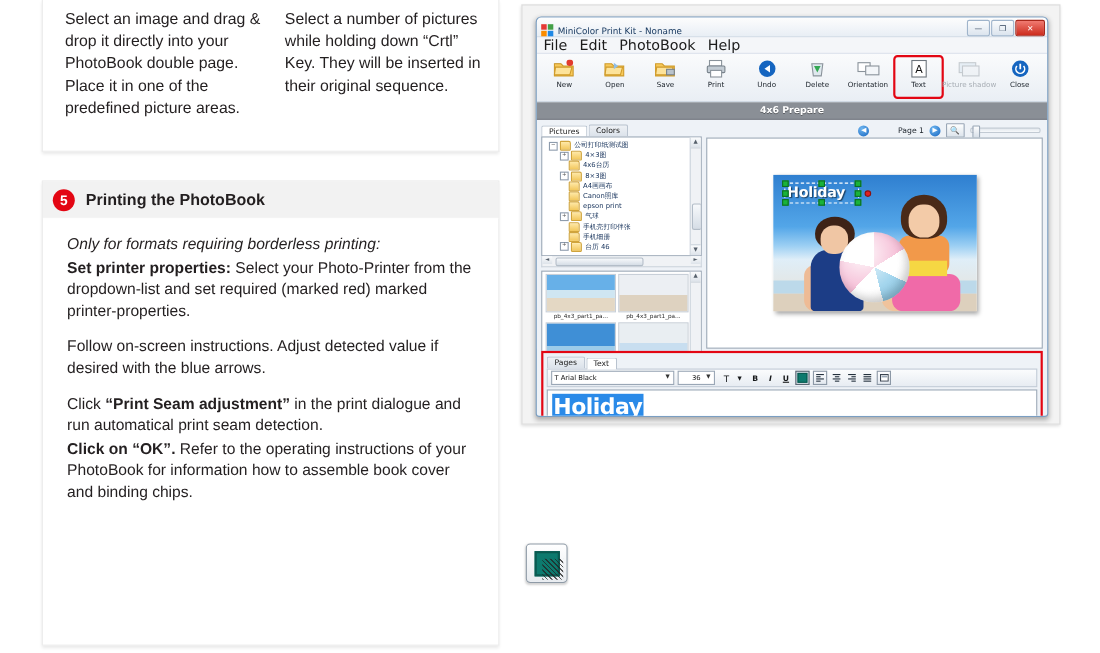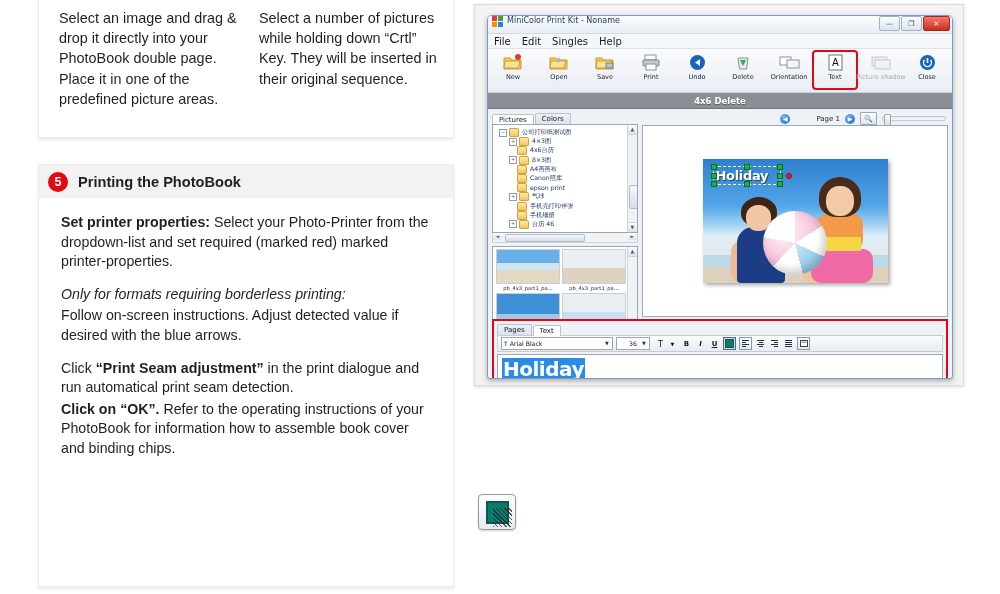--- a/index.html
+++ b/index.html
@@ -62,21 +62,21 @@
   .winwrap{
     position:absolute;left:12px;top:10px;width:464px;height:362px;
     background:#eef2f7;
     border:1px solid #7a9ec2;border-radius:5px 5px 3px 3px;
     box-shadow:0 2px 5px rgba(0,0,0,.30);
     overflow:hidden;
     font-family:"DejaVu Sans", sans-serif;
   }
   .titlebar{
     height:17px;background:linear-gradient(#fdfdfd,#e8eef5);
-    display:flex;align-items:flex-start;padding:0 2px 0 4px;
+    display:flex;align-items:flex-end;padding:0 2px 0 4px;
     border-bottom:1px solid #cfd9e4;
   }
   .app-ico{
     width:11px;height:11px;margin-right:4px;flex:0 0 auto;position:relative;
   }
   .app-ico i{position:absolute;width:5px;height:5px;display:block;}
   .app-ico i:nth-child(1){left:0;top:0;background:#e53935;}
   .app-ico i:nth-child(2){left:6px;top:0;background:#43a047;}
   .app-ico i:nth-child(3){left:0;top:6px;background:#fb8c00;}
   .app-ico i:nth-child(4){left:6px;top:6px;background:#1e88e5;}
@@ -87,21 +87,21 @@
     background:linear-gradient(#fbfcfd,#dbe4ee);
     display:flex;align-items:center;justify-content:center;
     font-size:7px;color:#33455c;
   }
   .wbtn.close{background:linear-gradient(#f07b72,#cc2b1d);border-color:#a8271b;color:#fff;width:25px;}
 
   .menubar{
     height:14px;background:#f4f6f9;border-bottom:1px solid #dbe2ea;
     display:flex;align-items:center;padding-left:6px;gap:11px;
   }
-  .menu-item{font-size:10px;color:#1b1b1b;text-align:right;}
+  .menu-item{font-size:13px;color:#1b1b1b;text-align:right;}
 
   .toolbar{
     height:40px;background:linear-gradient(#fafbfc,#e9eef4);
     border-bottom:1px solid #c9d3de;
     display:flex;align-items:flex-start;justify-content:space-around;
     padding:3px 2px 0 2px;
   }
   .tb-item{
     width:42px;display:flex;flex-direction:column;align-items:center;
     position:relative;padding-top:1px;
@@ -303,26 +303,26 @@
       </div>
     </div>
 
     <div class="box-step">
       <div class="step-head">
         <div class="step-badge">5</div>
         <div class="step-title">Printing the PhotoBook</div>
       </div>
       <div class="step-body">
 
+        <p class="para tight">
+          <i>Only for formats requiring borderless printing:</i>
+        </p>
+
         <p class="para">
           <b>Set printer properties:</b><span> Select your Photo-Printer from the dropdown-list and set required (marked red) marked printer-properties.</span>
-        </p>
-
-        <p class="para tight">
-          <i>Only for formats requiring borderless printing:</i>
         </p>
 
         <p class="para">Follow on-screen instructions. Adjust detected value if desired with the blue arrows.</p>
 
         <p class="para tight">
           <span>Click </span><b>“Print Seam adjustment”</b><span> in the print dialogue and run automatical print seam detection.</span>
         </p>
 
 
         <p class="para">
@@ -349,21 +349,21 @@
           <div class="wbtns">
             <div class="wbtn">—</div>
             <div class="wbtn">❐</div>
             <div class="wbtn close">✕</div>
           </div>
         </div>
 
         <div class="menubar">
           <div class="menu-item">File</div>
           <div class="menu-item">Edit</div>
-          <div class="menu-item">Singles</div>
+          <div class="menu-item">PhotoBook</div>
           <div class="menu-item">Help</div>
         </div>
 
         <div class="toolbar">
 
           <div class="tb-item">
             <div class="tb-ico">
               <svg width="20" height="17" viewBox="0 0 20 17">
                   <path d="M1 4h6l2 2h9v9H1z" fill="#f6c košt"></path>
                   <path d="M1 4h6l2 2h9v9H1z" fill="#f7c95a" stroke="#d09b2a"></path>
@@ -463,21 +463,21 @@
                   <circle cx="8.5" cy="8.5" r="7.5" fill="#1565c0"></circle>
                   <path d="M8.5 4v5" stroke="#fff" stroke-width="1.6"></path>
                   <path d="M5.5 6a4 4 0 1 0 6 0" stroke="#fff" stroke-width="1.4" fill="none"></path>
                 </svg>
             </div>
             <div class="tb-lbl">Close</div>
           </div>
 
         </div>
 
-        <div class="fmtbar">4x6 Delete</div>
+        <div class="fmtbar">4x6 Prepare</div>
 
         <div class="midrow">
 
           <div class="leftpane">
             <div class="tabs">
               <div class="tab active">Pictures</div>
               <div class="tab">Colors</div>
             </div>
 
             <div class="treebox">

